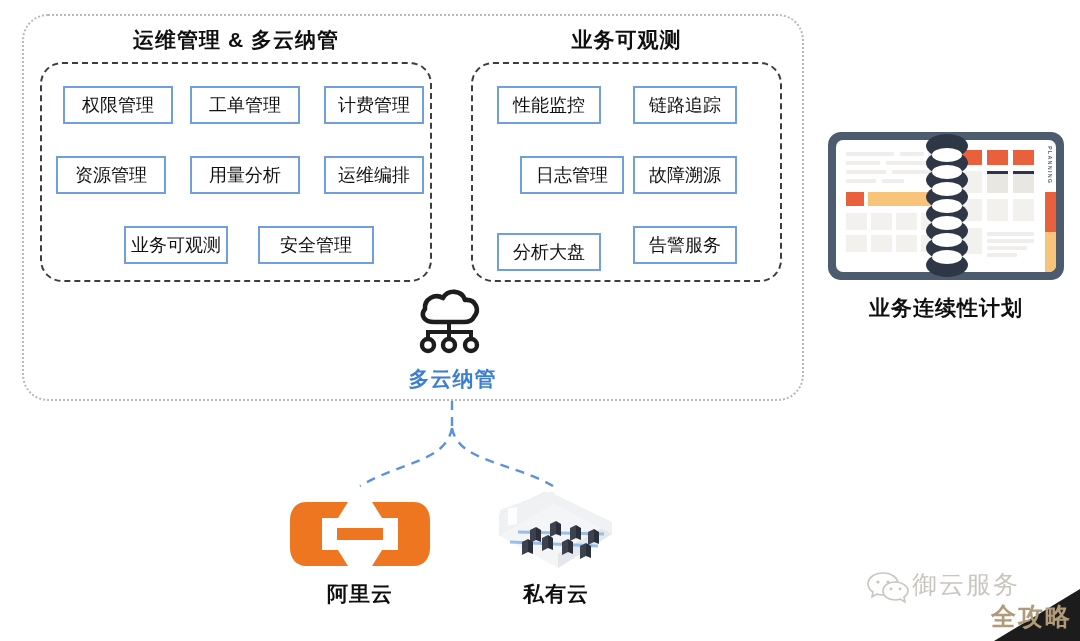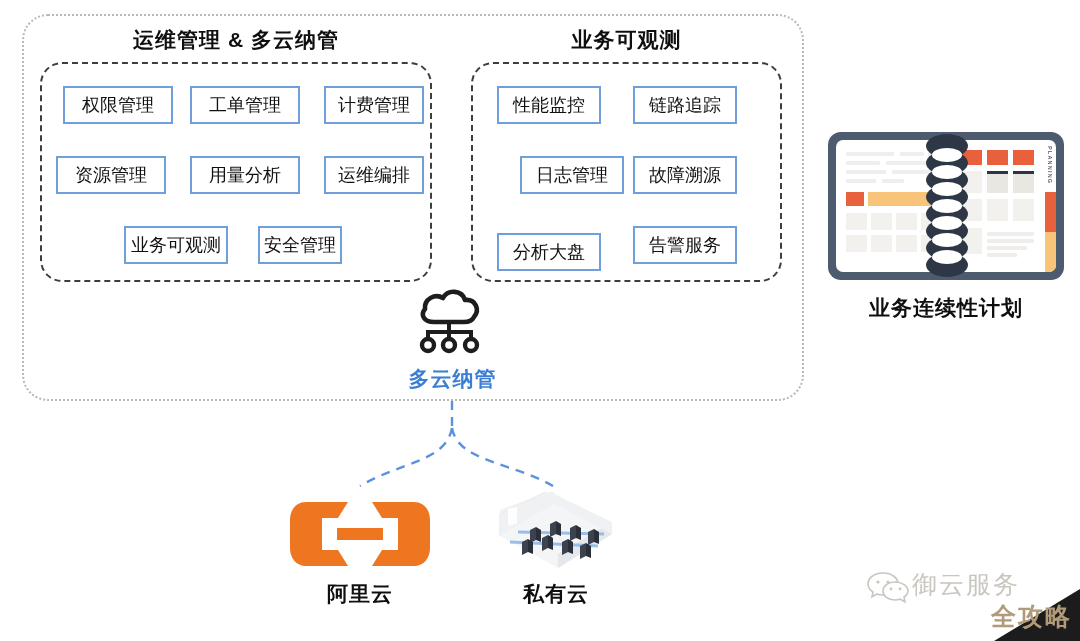--- a/index.html
+++ b/index.html
@@ -182,21 +182,21 @@
 
     <div class="chip" style="left:21px;  top:22px;  width:110px; height:38px;">权限管理</div>
     <div class="chip" style="left:148px; top:22px;  width:110px; height:38px;">工单管理</div>
     <div class="chip" style="left:282px; top:22px;  width:100px; height:38px;">计费管理</div>
 
     <div class="chip" style="left:14px;  top:92px;  width:110px; height:38px;">资源管理</div>
     <div class="chip" style="left:148px; top:92px;  width:110px; height:38px;">用量分析</div>
     <div class="chip" style="left:282px; top:92px;  width:100px; height:38px;">运维编排</div>
 
     <div class="chip" style="left:82px;  top:162px; width:104px; height:38px;">业务可观测</div>
-    <div class="chip" style="left:216px; top:162px; width:84px; height:38px;">安全管理</div>
+    <div class="chip" style="left:216px; top:162px; width:116px; height:38px;">安全管理</div>
   </div>
 
   <div class="group-panel" id="panel-obs">
     <div class="panel-title">业务可观测</div>
 
     <div class="chip" style="left:24px;  top:22px;  width:104px; height:38px;">性能监控</div>
     <div class="chip" style="left:160px; top:22px;  width:104px; height:38px;">链路追踪</div>
 
     <div class="chip" style="left:24px;  top:92px;  width:104px; height:38px;margin-left:23px;">日志管理</div>
     <div class="chip" style="left:160px; top:92px;  width:104px; height:38px;">故障溯源</div>

